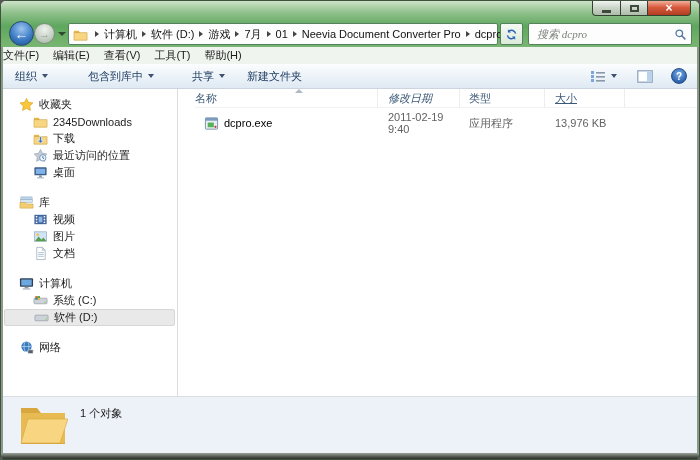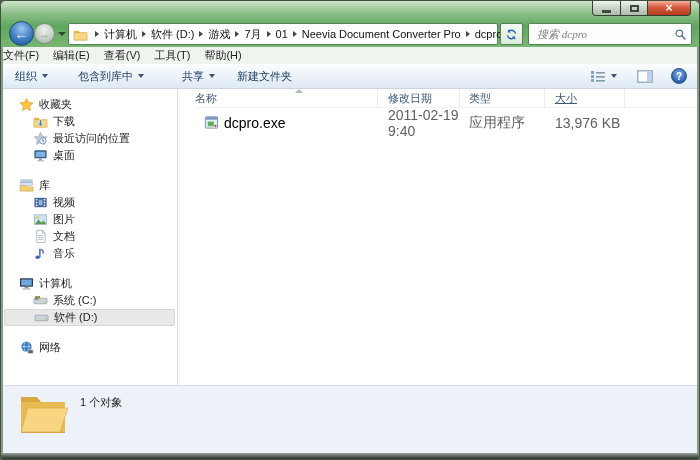--- a/index.html
+++ b/index.html
@@ -84,36 +84,36 @@
   .sb-item.selected { background:#e9e9e9; border:1px solid #d7d7d7; border-radius:2px;
     margin:0 2px 0 1px; padding-left:29px; }
   .sb-ic { width:15px; height:15px; margin-right:5px; flex:none; }
 
   .file-area { position:absolute; left:192px; top:0; right:0; bottom:0; background:#fff; }
   .fl-header { position:absolute; top:0; left:0; right:0; height:19px; display:flex;
     border-bottom:1px solid #f2f2f2; }
   .fl-col { font-size:11px; color:#3c5a78; display:flex; align-items:center;
     border-right:1px solid #ededed; height:19px; }
   .col-name { width:183px; }
-  .col-date { width:82px; padding-left:10px; }
+  .col-date { width:82px; padding-left:10px;font-style:italic; }
   .col-type { width:85px; padding-left:9px; }
   .col-size { width:80px; padding-left:10px;text-decoration:underline; }
   .sort-caret { position:absolute; left:100px; top:0; width:0; height:0;
     border-left:4px solid transparent; border-right:4px solid transparent;
     border-bottom:4px solid #aeb9c4; }
   .fl-row { position:absolute; top:25px; left:0; right:0; height:18px; display:flex; align-items:center; }
-  .cell { font-size:14px; display:flex; }
+  .cell { font-size:11px; display:flex; align-items:center; }
   .cell.name { width:183px; padding-left:9px; color:#000; }
   .cell.date { width:82px; padding-left:10px; color:#616161; }
   .cell.type { width:85px; padding-left:9px; color:#616161; }
   .cell.size { width:80px; padding-left:10px; color:#616161; }
   .file-ic { width:15px; height:15px; margin-right:5px; flex:none; }
 
   
-  .details-pane { position:absolute; left:2px; right:2px; bottom:6px; height:68px;
+  .details-pane { position:absolute; left:2px; right:2px; bottom:6px; height:57px;
     background:#edf1f8; border-top:1px solid #d9dde4; }
   .details-icon { position:absolute; left:15px; top:4px; }
   .details-text { position:absolute; left:77px; top:9px; font-size:11px; color:#1c1c1c; }
 
   .frame-left { position:absolute; top:46px; bottom:0; left:0; width:2px; background:#8b998a; }
   .frame-right { position:absolute; top:46px; bottom:0; right:0; width:2px; background:#8b998a; }
   .frame-bottom { position:absolute; left:0; right:0; bottom:0; height:6px;
     background:linear-gradient(#9aa399, #474d46 70%, #2e332d); }
 </style>
 </head>
@@ -189,21 +189,21 @@
     <span class="menu-item">查看(V)</span>
     <span class="menu-item">工具(T)</span>
     <span class="menu-item">帮助(H)</span>
   </div>
 
   <div class="toolbar">
     <div class="tb-btn" style="margin-left:6px">
       <span>组织</span>
       <span class="tb-caret"></span>
     </div>
-    <div class="tb-btn" style="margin-left:18px">
+    <div class="tb-btn" style="margin-left:28px">
       <span>包含到库中</span>
       <span class="tb-caret"></span>
     </div>
     <div class="tb-btn" style="margin-left:26px">
       <span>共享</span>
       <span class="tb-caret"></span>
     </div>
     <div class="tb-btn" style="margin-left:10px">
       <span>新建文件夹</span>
     </div>
@@ -239,20 +239,27 @@
         <div class="sb-header">
           <svg class="sb-ic" viewBox="0 0 16 16">
             <path d="M8 1.5l2.1 4.2 4.7.6-3.4 3.3.8 4.7L8 12.1l-4.2 2.2.8-4.7L1.2 6.3l4.7-.6z" fill="#f9c63c" stroke="#d9a21b" stroke-width="0.7"></path>
           </svg>
           <span>收藏夹</span>
         </div>
         <div class="sb-item">
           <svg class="sb-ic" viewBox="0 0 16 16">
             <path d="M1 4h5l1.5 2H15v8H1z" fill="#e8b64c"></path>
               <path d="M1 6h14v8H1z" fill="#f7d581" stroke="#c89b3c" stroke-width="0.5"></path>
+          </svg>
+          <span>2345Downloads</span>
+        </div>
+        <div class="sb-item">
+          <svg class="sb-ic" viewBox="0 0 16 16">
+            <path d="M1 4h5l1.5 2H15v8H1z" fill="#e8b64c"></path>
+              <path d="M1 6h14v8H1z" fill="#f7d581" stroke="#c89b3c" stroke-width="0.5"></path>
             <path d="M9 6v4h2l-3 3-3-3h2V6z" fill="#2f6fd0" stroke="#fff" stroke-width="0.6"></path>
           </svg>
           <span>下载</span>
         </div>
         <div class="sb-item">
           <svg class="sb-ic" viewBox="0 0 16 16">
             <path d="M8 1.5l2.1 4.2 4.7.6-3.4 3.3.8 4.7L8 12.1l-4.2 2.2.8-4.7L1.2 6.3l4.7-.6z" fill="#c3ccd6" stroke="#98a5b3" stroke-width="0.7"></path>
             <circle cx="10.5" cy="10.5" r="3.4" fill="#eef4fb" stroke="#5b84b8" stroke-width="0.8"></circle>
             <path d="M10.5 8.6v2l1.4.9" fill="none" stroke="#31618f" stroke-width="0.9"></path>
           </svg>
@@ -302,28 +309,20 @@
         <div class="sb-item">
           <svg class="sb-ic" viewBox="0 0 16 16">
             <path d="M4 1.5h6l3 3V14.5H4z" fill="#fff" stroke="#9aaabb" stroke-width="0.8"></path>
             <path d="M10 1.5v3h3z" fill="#dce6ef" stroke="#9aaabb" stroke-width="0.6"></path>
             <line x1="5.5" y1="7" x2="11.5" y2="7" stroke="#9ab0c4" stroke-width="0.8"></line>
             <line x1="5.5" y1="9" x2="11.5" y2="9" stroke="#9ab0c4" stroke-width="0.8"></line>
             <line x1="5.5" y1="11" x2="11.5" y2="11" stroke="#9ab0c4" stroke-width="0.8"></line>
           </svg>
           <span>文档</span>
         </div>
-        <div class="sb-item">
-          <svg class="sb-ic" viewBox="0 0 16 16">
-            <ellipse cx="5" cy="12" rx="2.4" ry="1.9" fill="#3a66c0"></ellipse>
-            <rect x="6.6" y="3" width="1.5" height="9" fill="#3a66c0"></rect>
-            <path d="M8.1 3q4.5 1 3.3 5.2l-1.5-.6q1-2.6-1.8-3.1z" fill="#3a66c0"></path>
-          </svg>
-          <span>音乐</span>
-        </div>
       </div>
 
       <div class="sb-group">
         <div class="sb-header">
           <svg class="sb-ic" viewBox="0 0 16 16">
             <rect x="1" y="2.5" width="14" height="9" rx="1" fill="#2f4058"></rect>
             <rect x="2.4" y="3.8" width="11.2" height="6.4" fill="#6fa8e0"></rect>
             <rect x="6" y="11.5" width="4" height="1.6" fill="#8a97a8"></rect>
               <rect x="4" y="13.1" width="8" height="1.4" fill="#aab4c2"></rect>
           </svg>

